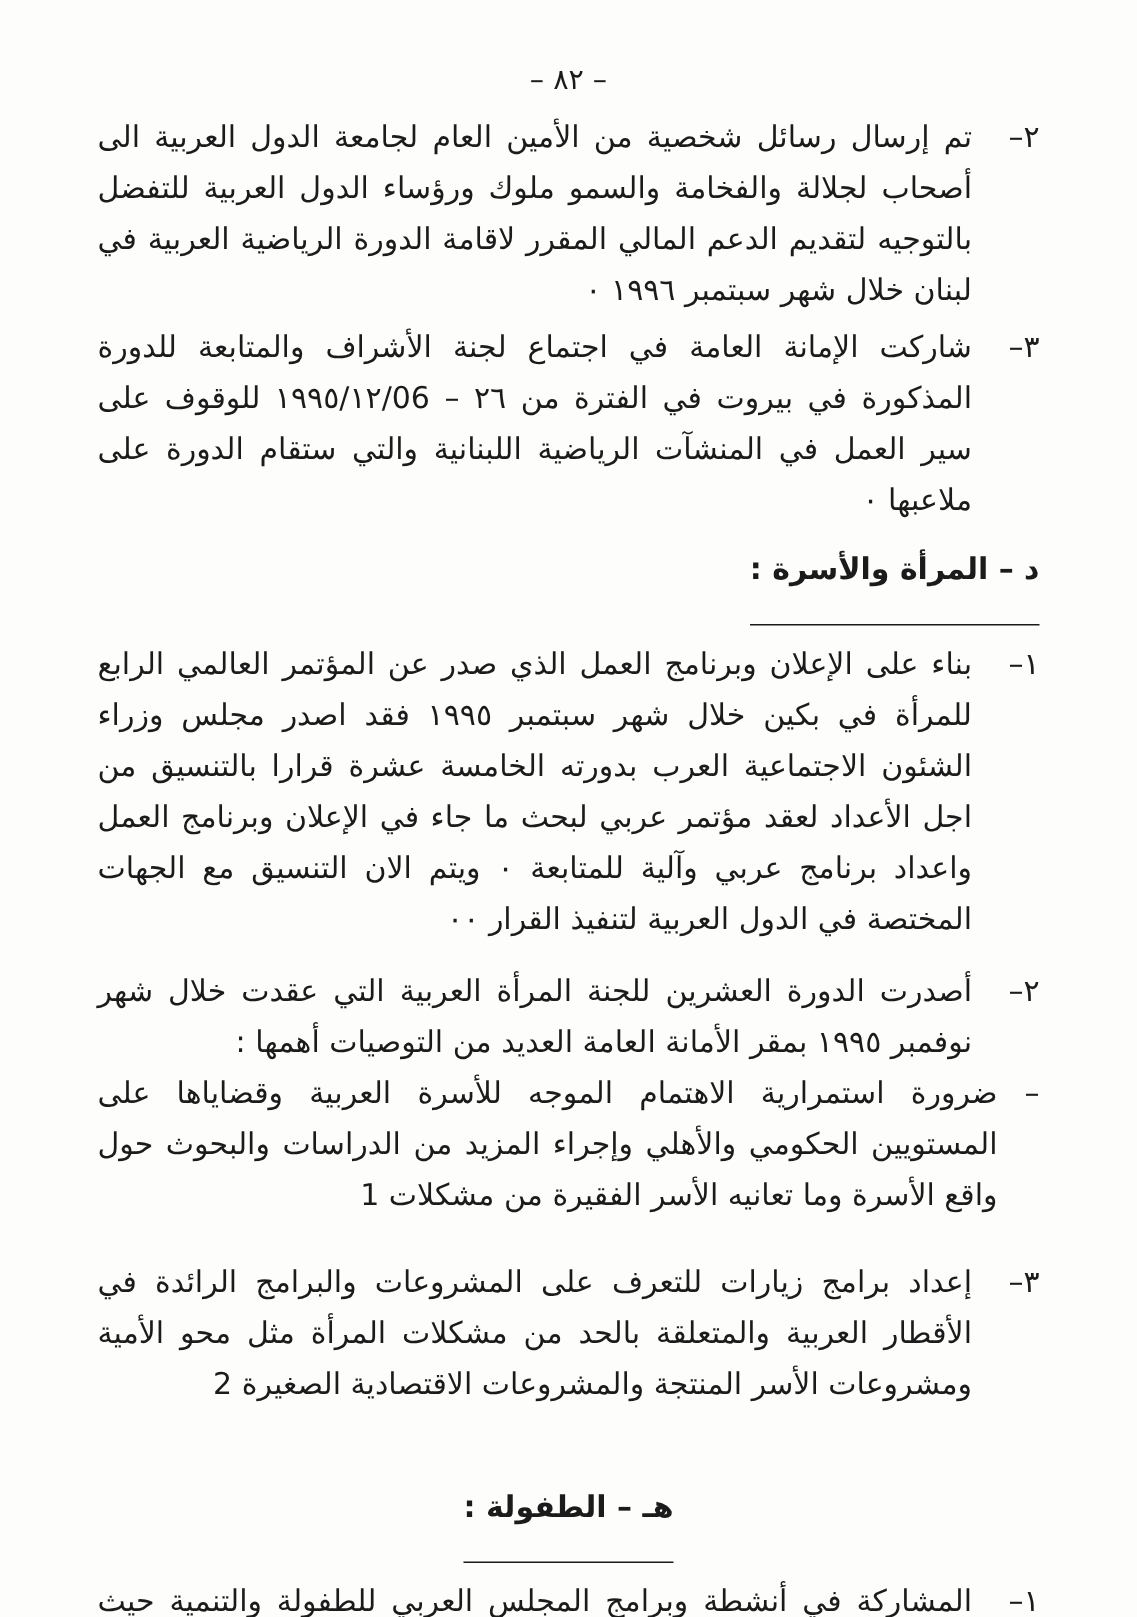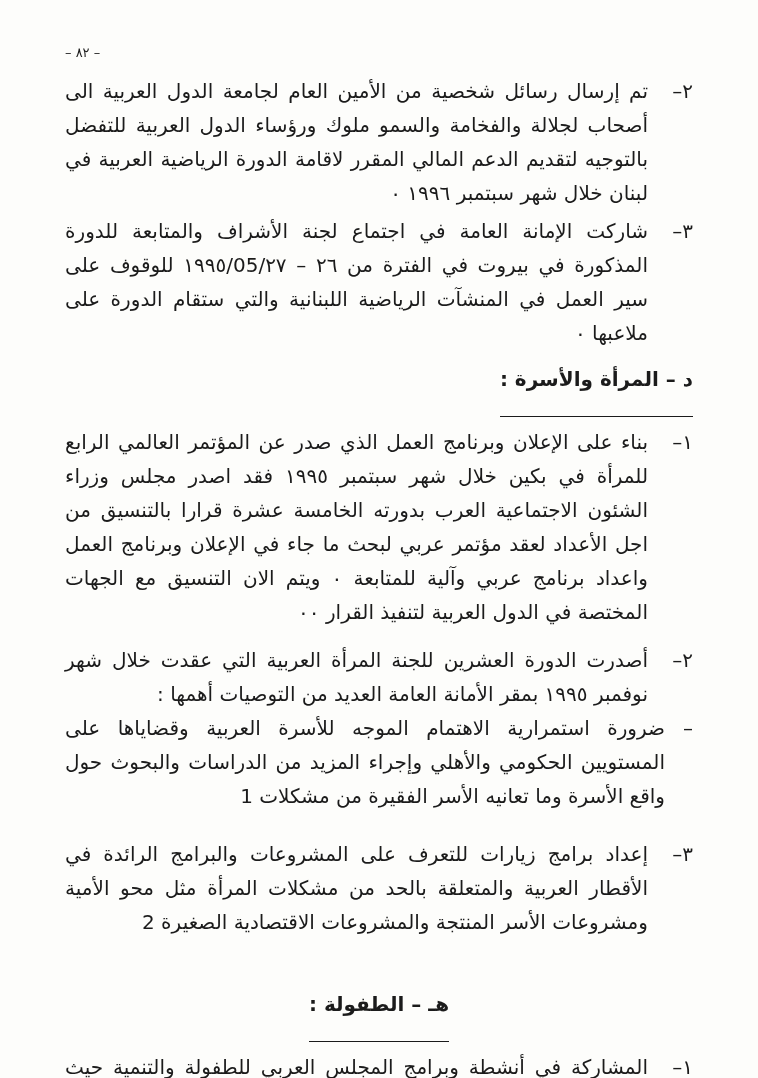--- a/index.html
+++ b/index.html
@@ -16,22 +16,22 @@
     color: #1b1b1b;
     direction: rtl;
     font-family: "DejaVu Sans", sans-serif;
     font-size: 20px;
     line-height: 34px;
     overflow: hidden;
     box-sizing: border-box;
     padding: 36px 65px 0 65px;
   }
   .page-number {
-    text-align: left;
-    font-size: 13px;
+    text-align: center;
+    font-size: 19px;
     height: 24px;
     letter-spacing: 2px;
   }
   .doc-item {
     display: flex;
     align-items: flex-start;
   }
   .item-num {
     width: 45px;
     flex: 0 0 45px;
@@ -89,21 +89,21 @@
   <div class="doc-item m-a2">
     <div class="item-num">٢–</div>
     <div class="item-body">
       <div class="item-text">تم إرسال رسائل شخصية من الأمين العام لجامعة الدول العربية الى أصحاب لجلالة والفخامة والسمو ملوك ورؤساء الدول العربية للتفضل بالتوجيه لتقديم الدعم المالي المقرر لاقامة الدورة الرياضية العربية في لبنان خلال شهر سبتمبر ١٩٩٦ ٠</div>
     </div>
   </div>
 
   <div class="doc-item m-a3">
     <div class="item-num">٣–</div>
     <div class="item-body">
-      <div class="item-text">شاركت الإمانة العامة في اجتماع لجنة الأشراف والمتابعة للدورة المذكورة في بيروت في الفترة من ٢٦ – ١٩٩٥/05/٢٧ للوقوف على سير العمل في المنشآت الرياضية اللبنانية والتي ستقام الدورة على ملاعبها ٠</div>
+      <div class="item-text">شاركت الإمانة العامة في اجتماع لجنة الأشراف والمتابعة للدورة المذكورة في بيروت في الفترة من ٢٦ – ١٩٩٥/١٢/06 للوقوف على سير العمل في المنشآت الرياضية اللبنانية والتي ستقام الدورة على ملاعبها ٠</div>
     </div>
   </div>
 
   <div class="section-heading m-hd">
     <span class="heading-text">د – المرأة والأسرة :</span>
   </div>
 
   <div class="doc-item m-d1">
     <div class="item-num">١–</div>
     <div class="item-body">

